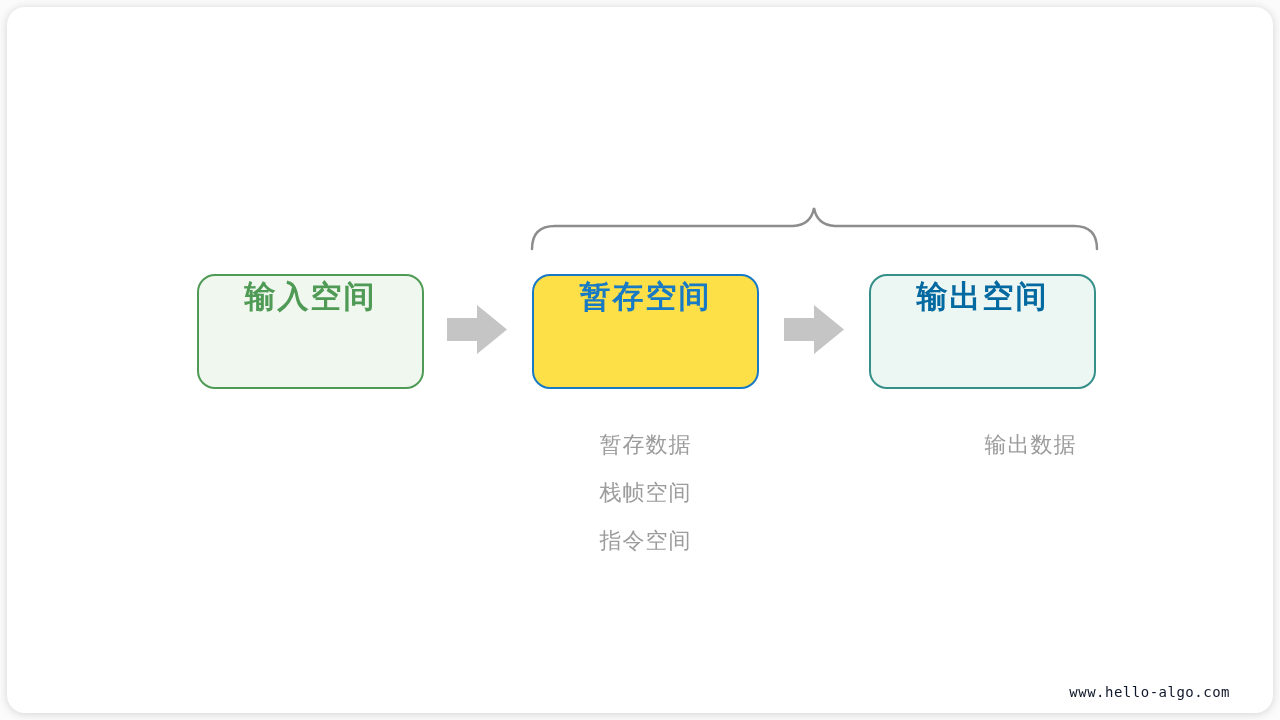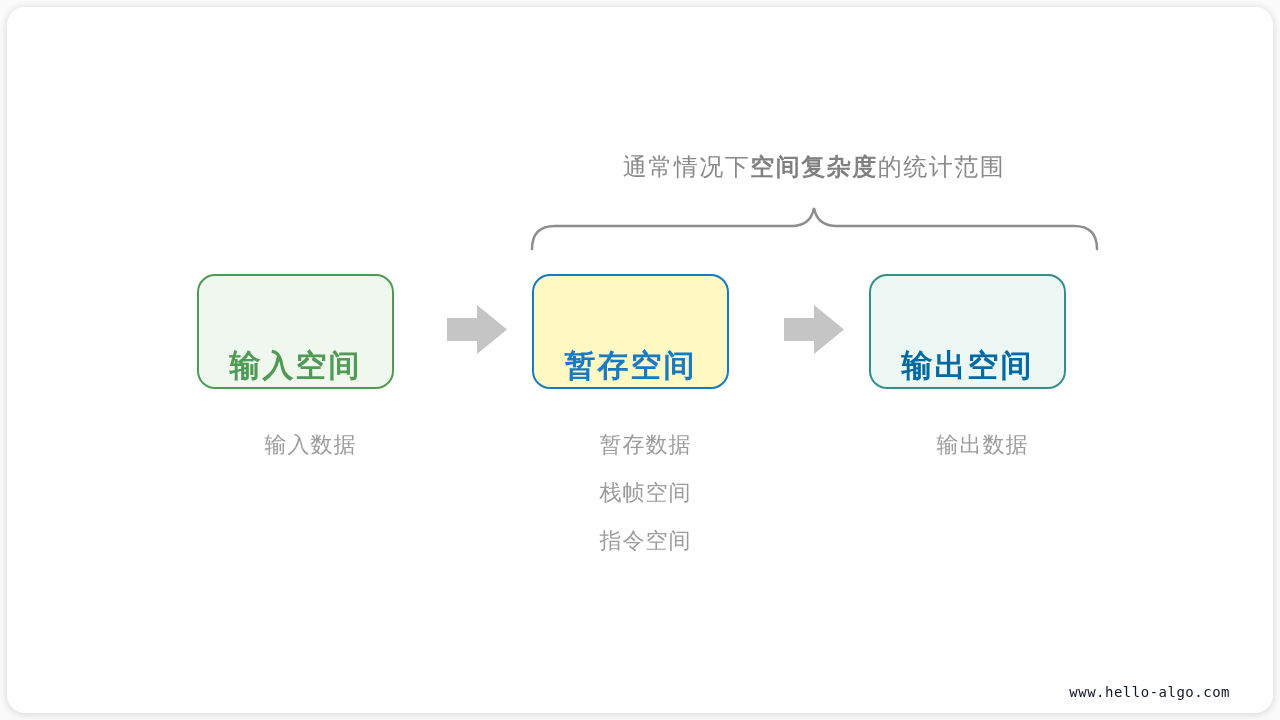--- a/index.html
+++ b/index.html
@@ -46,41 +46,41 @@
     position: absolute;
     left: 0;
     top: 0;
     width: 1280px;
     height: 720px;
     pointer-events: none;
   }
   .box {
     position: absolute;
     top: 267px;
-    width: 197px;
+    width: 227px;
     height: 115px;
     border-radius: 18px;
     box-sizing: border-box;
     display: flex;
-    align-items: flex-end;
+    align-items: flex-start;
     justify-content: center;
     font-size: 31px;
     font-weight: 700;
     letter-spacing: 2px;
     white-space: nowrap;
   }
   .box-input {
     left: 190px;
     background: #f0f7ee;
     border: 2.5px solid #4f9b55;
     color: #4f9b55;
   }
   .box-temp {
     left: 525px;
-    background: #fef9c3;
+    background: #fde047;
     border: 2.5px solid #1879c5;
     color: #1879c5;
   }
   .box-output {
     left: 862px;
     background: #ecf6f3;
     border: 2.5px solid #349088;
     color: #0369a1;
   }
   .caption {
@@ -91,56 +91,54 @@
     font-size: 22px;
     line-height: 30px;
     letter-spacing: 1px;
     color: #9c9c9c;
     white-space: nowrap;
   }
   .cap-input  { left: 190px; top: 423px; }
   .cap-temp-0 { left: 525px; top: 423px; font-family: Liberation Serif, serif; }
   .cap-temp-1 { left: 525px; top: 471px; }
   .cap-temp-2 { left: 525px; top: 519px; }
-  .cap-output { left: 862px; top: 423px; }
+  .cap-output { left: 910px; top: 423px; }
   .watermark {
     position: absolute;
     right: 43px;
     top: 677px;
     font-family: "DejaVu Sans Mono", "Liberation Mono", monospace;
     font-size: 14px;
     color: #0f172a;
     letter-spacing: 0.5px;
   }
 </style>
 </head>
 <body>
 
 <div class="page">
   <div class="card">
 
-    <div class="title"><span>通常情况下</span><strong>空间复杂度</strong><span>的统计范围</span></div>
 
     <svg class="overlay" viewBox="0 0 1280 720" xmlns="http://www.w3.org/2000/svg">
       <path d="M 525 242 Q 525 219 548 219 L 786 219 Q 804 218 807 201 Q 810 218 828 219 L 1067 219 Q 1090 219 1090 242" fill="none" stroke="#8d8d8d" stroke-width="2.5" stroke-linecap="round"></path>
       <polygon points="440,311 470,311 470,298 500,322.5 470,347 470,334 440,334" fill="#c5c5c5"></polygon>
       <polygon points="777,311 807,311 807,298 837,322.5 807,347 807,334 777,334" fill="#c5c5c5"></polygon>
     </svg>
 
     <div class="box box-input">
       <span>输入空间</span>
     </div>
     <div class="box box-temp">
       <span>暂存空间</span>
     </div>
     <div class="box box-output">
       <span>输出空间</span>
     </div>
 
-    <div class="caption cap-input">输入数据</div>
     <div class="caption cap-temp-0">暂存数据</div>
     <div class="caption cap-temp-2">指令空间</div>
     <div class="caption cap-temp-1">栈帧空间</div>
     <div class="caption cap-output">输出数据</div>
 
     <div class="watermark">www.hello-algo.com</div>
 
   </div>
 </div>
 

